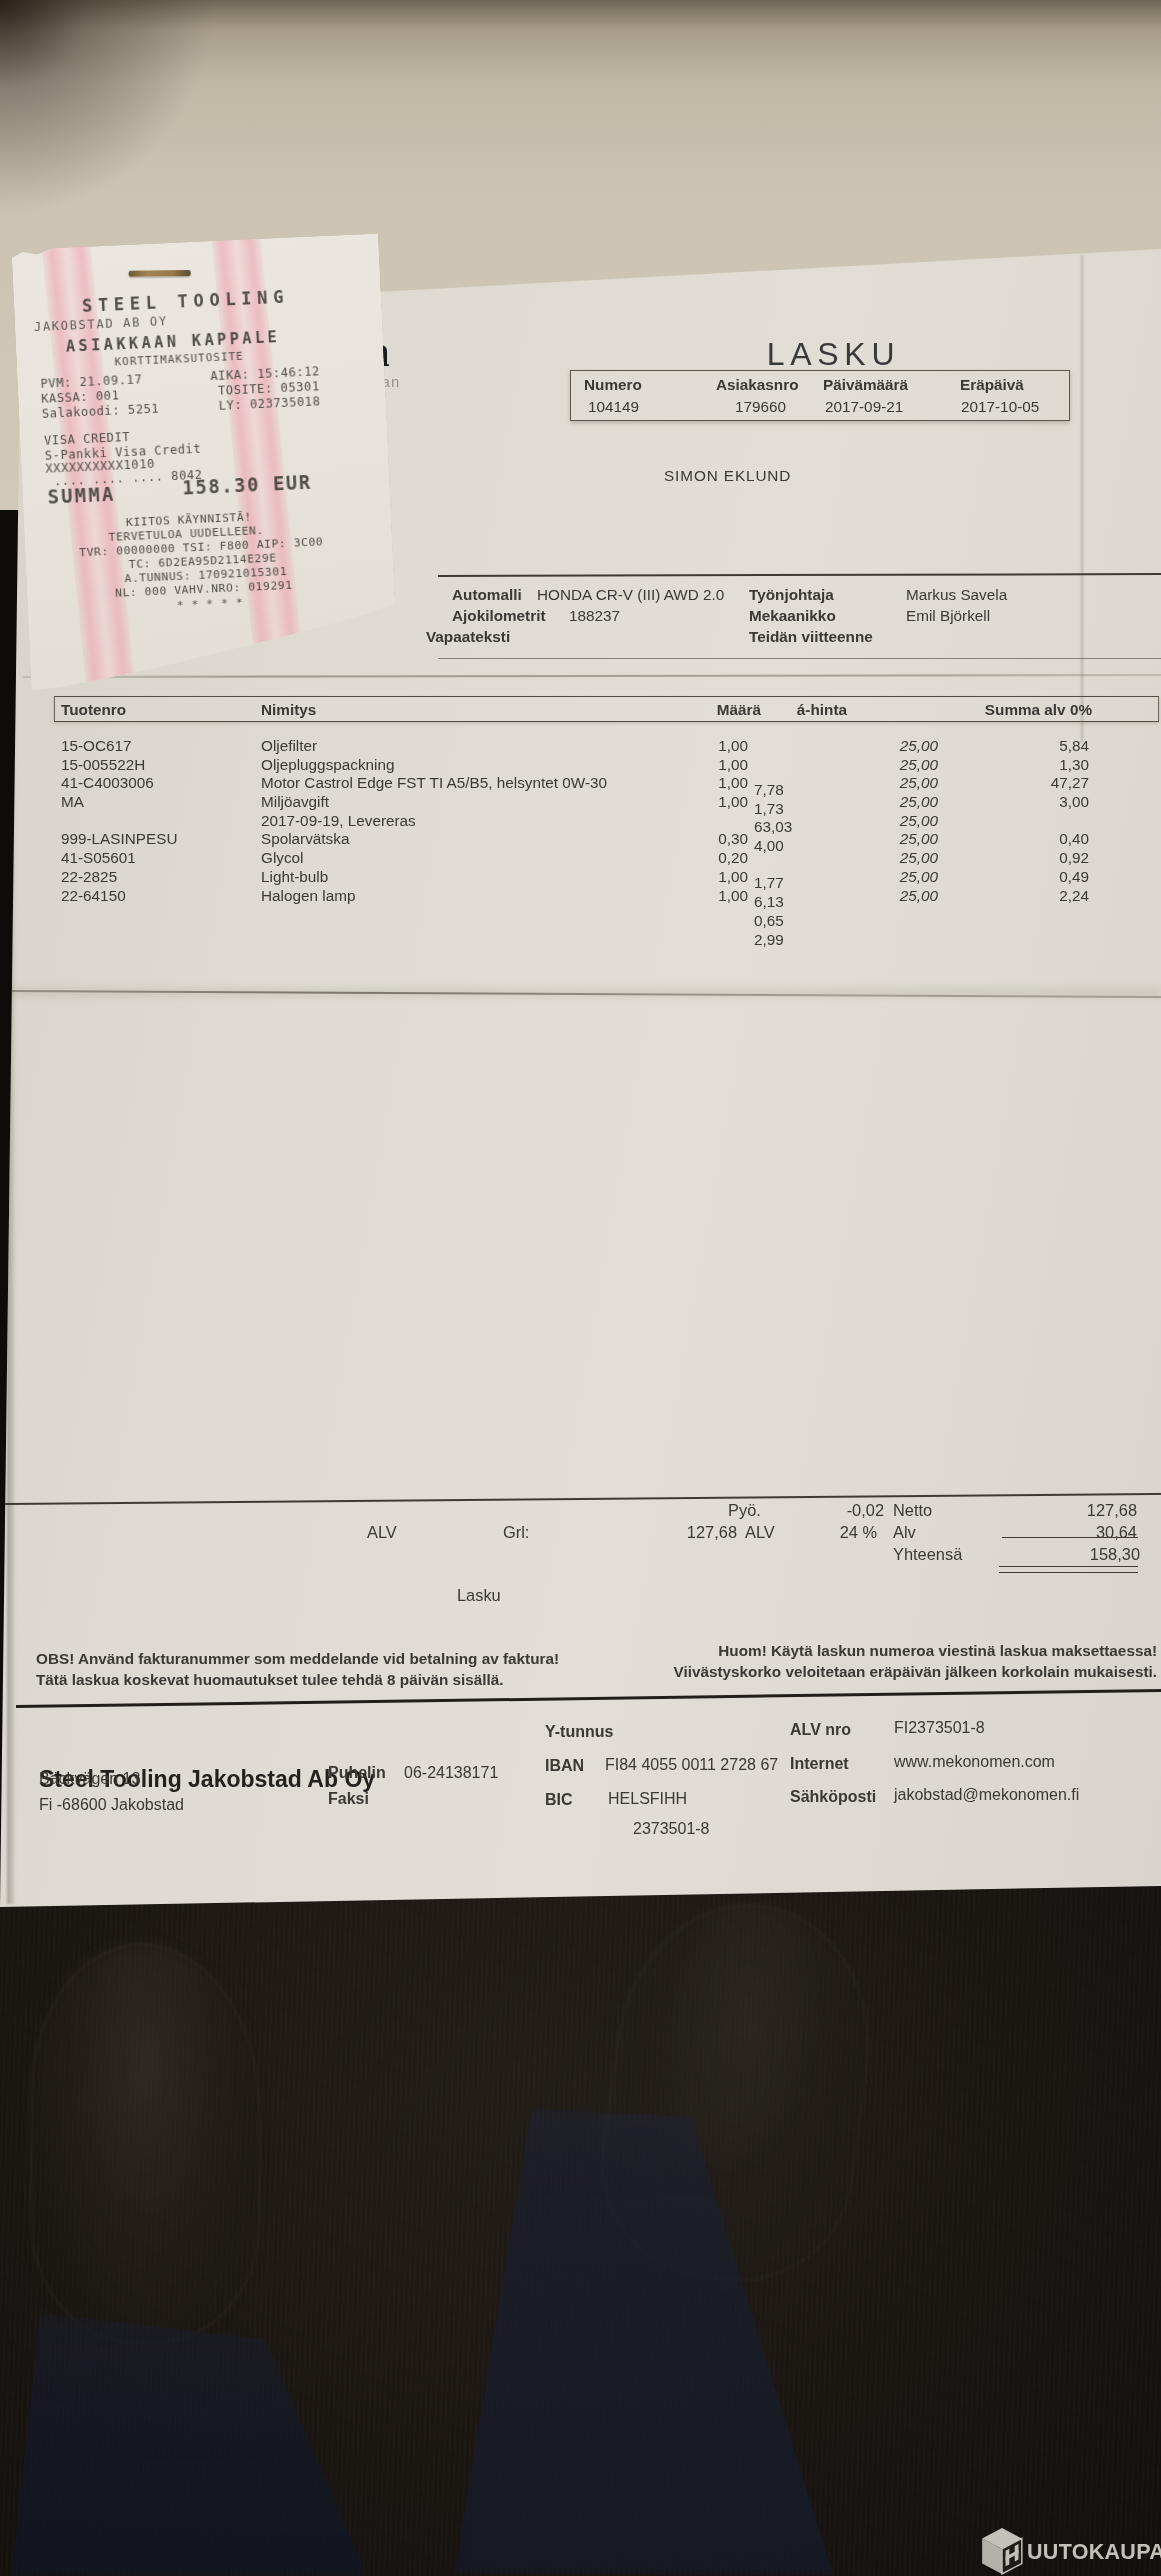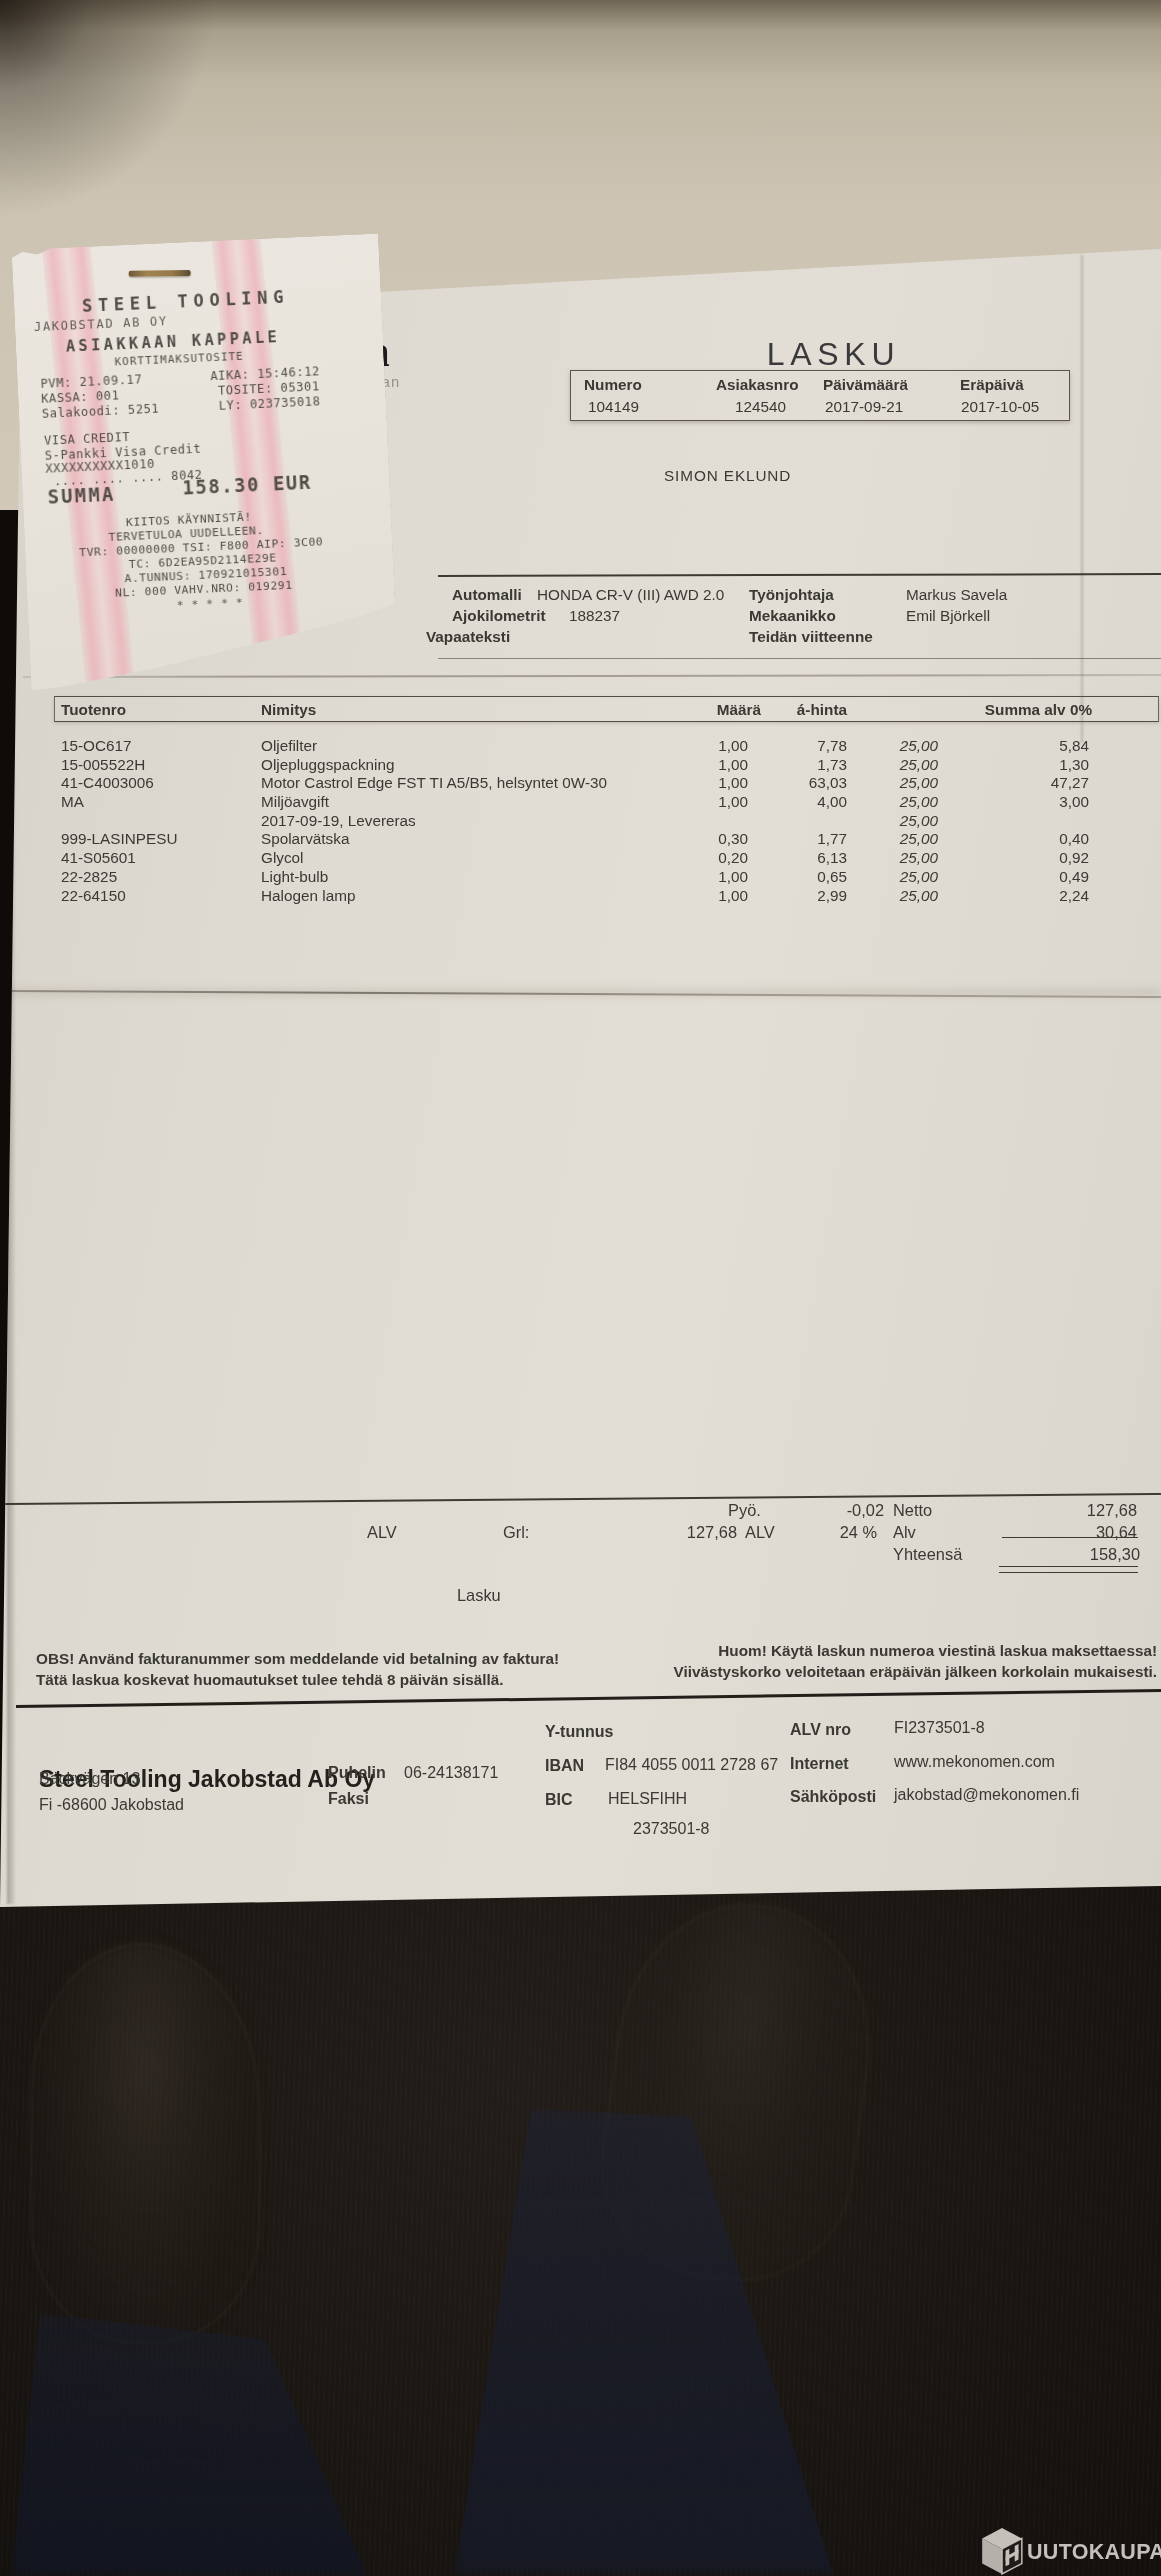--- a/index.html
+++ b/index.html
@@ -44,21 +44,21 @@
     border-top:1.7px solid #514d45;border-bottom:1.7px solid #514d45;
     border-left:0.6px solid #6a665e;border-right:0.6px solid #6a665e;
     box-shadow:0 1.7px 3.4px rgba(90,80,70,.25);}
 
   .t-rows{position:absolute;left:0;top:737px;width:1161px;}
   .t-row{position:relative;height:18.7px;}
   .t-cell{position:absolute;white-space:nowrap;}
   .c-tuote{left:61px;}
   .c-nimi{left:261px;}
   .c-maara{left:624px;width:124px;text-align:right;}
-  .c-ahinta{left:754px;width:93px;text-align:right;}
+  .c-ahinta{left:754px;width:93px;margin-top:44px;}
   .c-alv{left:850px;width:88px;text-align:right;font-style:italic;}
   .c-summa{left:964px;width:125px;text-align:right;}
 
   .tot{font-size:16.4px;}
   .dbl-rule{position:absolute;left:999px;top:1566px;width:139px;height:4.5px;
     border-top:1.1px solid #3e3a33;border-bottom:1.1px solid #3e3a33;}
 
   .note{font-size:15.3px;font-weight:700;}
   .footer-rule{position:absolute;left:16px;top:1705px;width:1151px;height:2.8px;background:#221f1a;
     transform:rotate(-.8deg);transform-origin:left center;}
@@ -133,21 +133,21 @@
       <div class="t logo-frag" style="left:319px;top:326px;">nen</div>
       <div class="t logo-tag" style="left:323px;top:374px;">elpomman</div>
       <div class="t lasku-title" style="left:754px;top:336px;width:159px;text-align:center;">LASKU</div>
 
       <div class="hdr-box"></div>
       <div class="t b" style="left:584px;top:376px;">Numero</div>
       <div class="t b" style="left:716px;top:376px;">Asiakasnro</div>
       <div class="t b" style="left:823px;top:376px;">Päivämäärä</div>
       <div class="t b" style="left:960px;top:376px;">Eräpäivä</div>
       <div class="t" style="left:588px;top:398px;">104149</div>
-      <div class="t" style="left:735px;top:398px;">124540</div>
+      <div class="t" style="left:735px;top:398px;">179660</div>
       <div class="t" style="left:825px;top:398px;">2017-09-21</div>
       <div class="t" style="left:961px;top:398px;">2017-10-05</div>
 
       <div class="t" style="left:664px;top:467px;letter-spacing:0.9px;">SIMON EKLUND</div>
 
       <div class="rule" style="left:438px;top:574px;width:723px;height:2.3px;transform:rotate(-.15deg);"></div>
       <div class="t b" style="left:452px;top:586px;">Automalli</div>
       <div class="t" style="left:537px;top:586px;">HONDA CR-V (III) AWD 2.0</div>
       <div class="t b" style="left:749px;top:586px;">Työnjohtaja</div>
       <div class="t" style="left:906px;top:586px;">Markus Savela</div>

